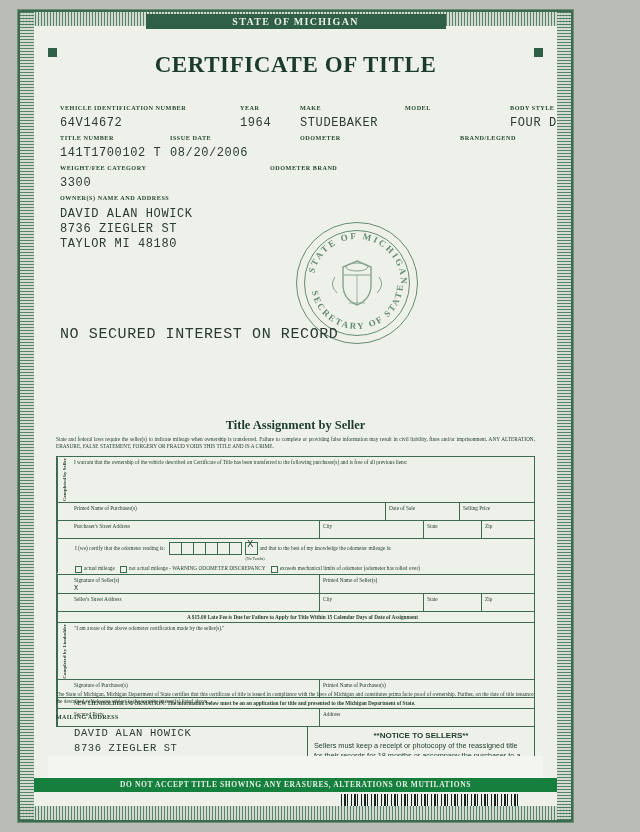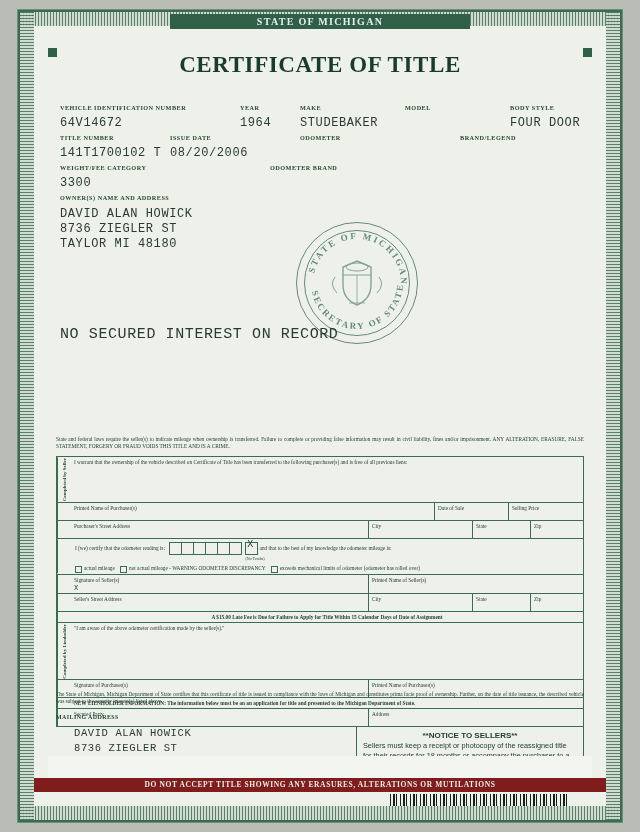--- a/index.html
+++ b/index.html
@@ -19,21 +19,21 @@
     width: 640px;
     height: 832px;
     background: #b9bdb5;
   }
 
   
   .doc {
     position: absolute;
     left: 18px;
     top: 10px;
-    width: 604px;
+    width: 555px;
     height: 812px;
     background: #e9ece5;
     box-sizing: border-box;
     border: 2px solid #3d6b52;
     box-shadow: 0 0 0 1px #6d8f78;
   }
 
   .guilloche-top, .guilloche-bottom,
   .guilloche-left, .guilloche-right {
     position: absolute;
@@ -346,21 +346,21 @@
       #eef0ea 5px, #eef0ea 6px,
       #14201a 6px, #14201a 7px,
       #eef0ea 7px, #eef0ea 10px);
   }
 
   .footer-bar {
     position: absolute;
     left: 0; right: 0;
     bottom: 14px;
     height: 14px;
-    background: #7f1d1d;
+    background: #15803d;
     color: #e8efe8;
     text-align: center;
     font-family: "Liberation Serif", serif;
     font-weight: bold;
     font-size: 7.5px;
     letter-spacing: .6px;
     line-height: 14px;
   }
   .white-strip {
     position: absolute;
@@ -477,20 +477,21 @@
           <path d="M30 20 V50" stroke="#4d7a5f" stroke-width=".8"></path>
           <ellipse cx="30" cy="12" rx="11" ry="4" fill="none" stroke="#4d7a5f" stroke-width="1"></ellipse>
           <path d="M8 22 Q2 30 10 38" fill="none" stroke="#4d7a5f" stroke-width="1"></path>
           <path d="M52 22 Q58 30 50 38" fill="none" stroke="#4d7a5f" stroke-width="1"></path>
           <path d="M22 48 H38" stroke="#4d7a5f" stroke-width=".8"></path>
         </svg>
       </div>
 
       <div class="no-lien">NO SECURED INTEREST ON RECORD</div>
 
+      <div class="assign-title">Title Assignment by Seller</div>
 
       <div class="legal">State and federal laws require the seller(s) to indicate mileage when ownership is transferred. Failure to complete or providing false information may result in civil liability, fines and/or imprisonment. ANY ALTERATION, ERASURE, FALSE STATEMENT, FORGERY OR FRAUD VOIDS THIS TITLE AND IS A CRIME.</div>
 
       <div class="grid">
 
         <div class="gr">
           <div class="vtab" style="border-bottom:none;">Completed by Seller</div>
           <div class="gc" style="flex:1;border-right:none;">I warrant that the ownership of the vehicle described on Certificate of Title has been transferred to the following purchaser(s) and is free of all previous liens:</div>
         </div>
 

